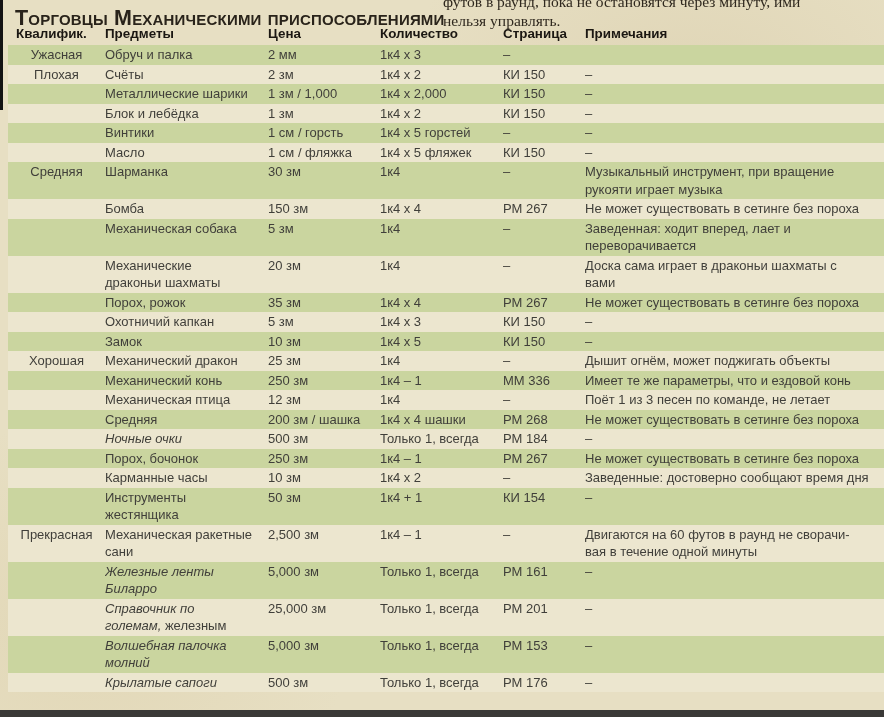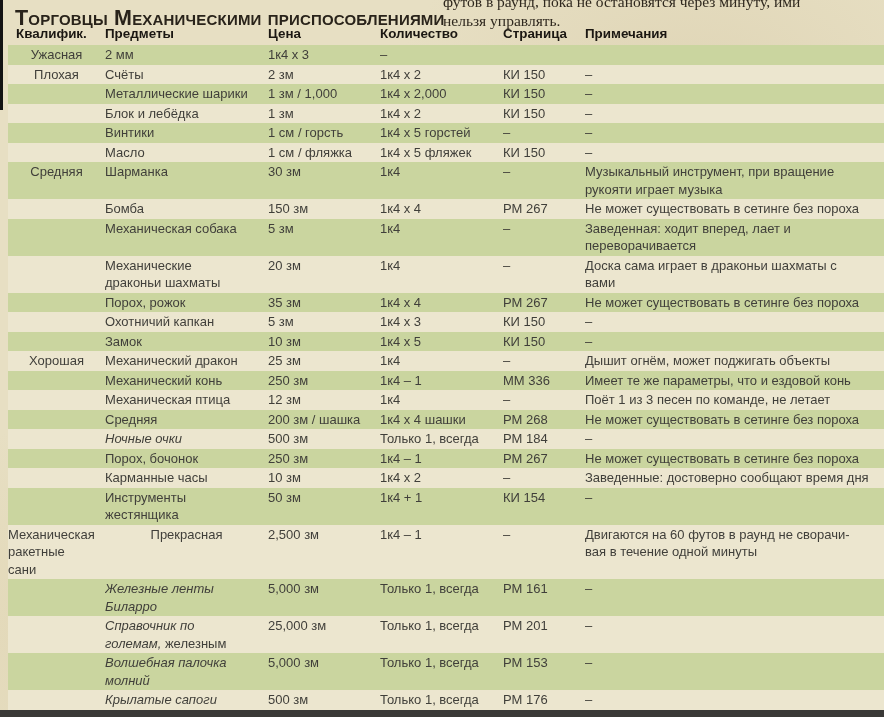--- a/index.html
+++ b/index.html
@@ -61,20 +61,21 @@
       <div class="cell hq">Квалифик.</div>
       <div class="cell">Предметы</div>
       <div class="cell">Цена</div>
       <div class="cell">Количество</div>
       <div class="cell">Страница</div>
       <div class="cell">Примечания</div>
     </div>
     <div class="tbody">
   <div class="row green">
     <div class="cell qual">Ужасная</div>
+    <div class="cell item"><span class="item-name">Обруч и палка</span><span class="item-suffix"></span></div>
     <div class="cell price">2 мм</div>
     <div class="cell qty">1к4 x 3</div>
     <div class="cell page-ref">–</div>
   </div>
 
   <div class="row cream">
     <div class="cell qual">Плохая</div>
     <div class="cell item"><span class="item-name">Счёты</span><span class="item-suffix"></span></div>
     <div class="cell price">2 зм</div>
     <div class="cell qty">1к4 x 2</div>
@@ -252,23 +253,23 @@
     <div class="cell qual"></div>
     <div class="cell item"><span class="item-name">Инструменты
 жестянщика</span><span class="item-suffix"></span></div>
     <div class="cell price">50 зм</div>
     <div class="cell qty">1к4 + 1</div>
     <div class="cell page-ref">КИ 154</div>
     <div class="cell notes">–</div>
   </div>
 
   <div class="row cream">
+    <div class="cell qual">Прекрасная</div>
     <div class="cell item"><span class="item-name">Механическая ракетные
 сани</span><span class="item-suffix"></span></div>
-    <div class="cell qual">Прекрасная</div>
     <div class="cell price">2,500 зм</div>
     <div class="cell qty">1к4 – 1</div>
     <div class="cell page-ref">–</div>
     <div class="cell notes">Двигаются на 60 футов в раунд не сворачи-
 вая в течение одной минуты</div>
   </div>
 
   <div class="row green">
     <div class="cell qual"></div>
     <div class="cell item"><span class="item-name it">Железные ленты

